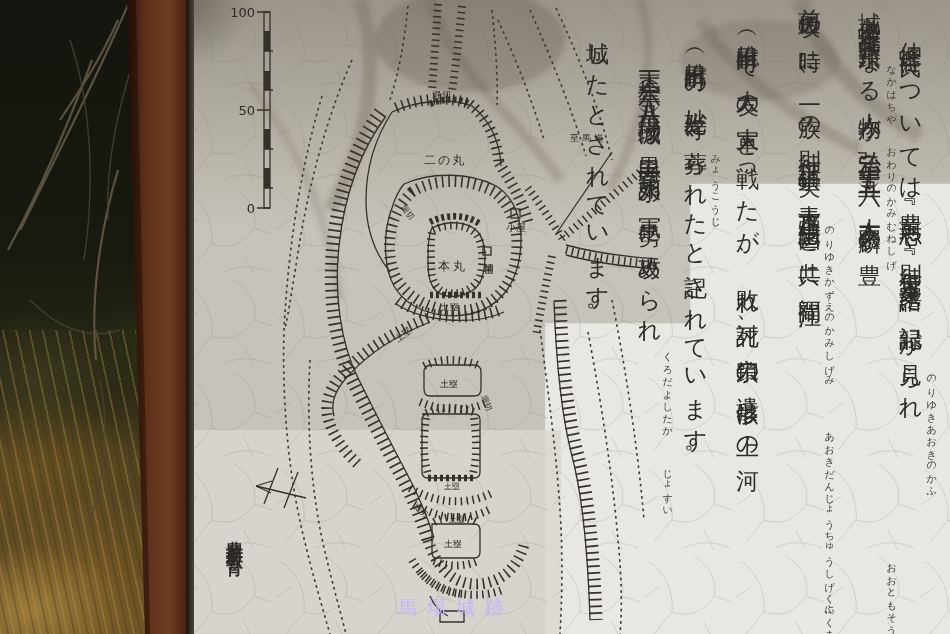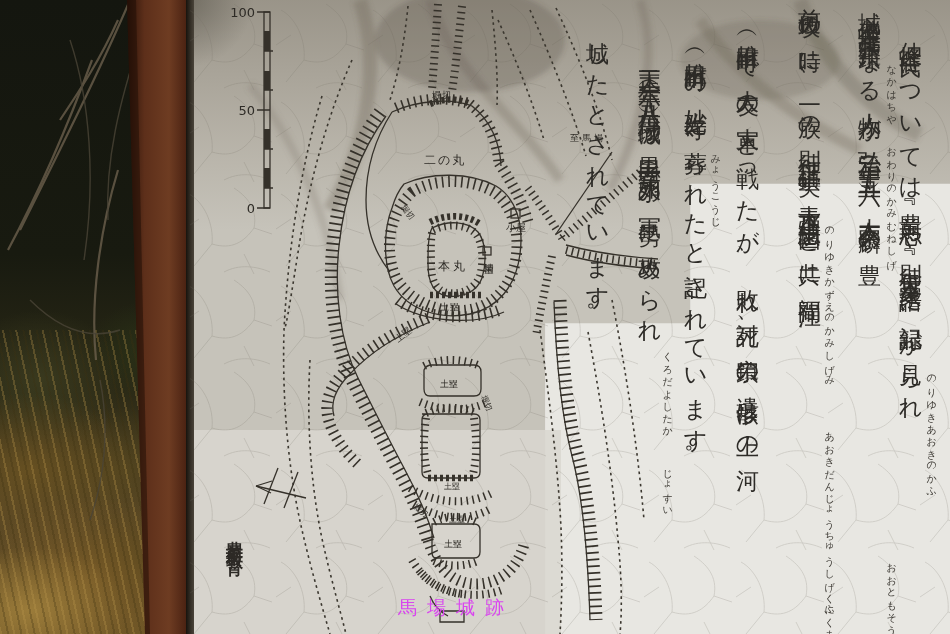--- a/index.html
+++ b/index.html
@@ -244,21 +244,21 @@
     <text class="mlabel" font-size="9" x="440" y="387">土塁</text>
     <text class="mlabel" font-size="8" transform="rotate(68 487 403)" x="479" y="406">堀切</text>
     <text class="mlabel" font-size="8" x="444" y="489">土塁</text>
     <text class="mlabel" font-size="8" transform="rotate(40 421 510)" x="413" y="513">堀切</text>
     <text class="mlabel" font-size="8" x="449" y="522">土塁</text>
     <text class="mlabel" font-size="9" x="444" y="547">土塁</text>
   </svg>
 
   <div class="mhlabel" style="left:570px;top:134px;font-size:9px;letter-spacing:3px;">至馬場</div>
   <div class="mvlabel" style="left:484px;top:256px;font-size:9px;letter-spacing:1px;">清閑堂</div>
-  <div class="mhlabel" style="left:398px;top:598px;font-size:19px;letter-spacing:10px;color:#d946ef;">馬場城跡</div>
+  <div class="mhlabel" style="left:398px;top:598px;font-size:19px;letter-spacing:10px;color:#c4b5fd;">馬場城跡</div>
   <div class="mvlabel" style="left:226px;top:527px;font-size:17px;font-weight:bold;letter-spacing:4px;color:#2d2a26;">豊前市教育</div>
 
   <div class="vcol" style="left:899px;top:24px;height:610px;">仲蜂谷氏については『豊前志』や『則行青木之家譜』に記録が見られ</div>
   <div class="vcol" style="left:858px;top:-6px;height:640px;">城主仲蜂谷尾張守宗鎮なる人物が弘治二年（一五五六）、大友宗麟の豊</div>
   <div class="vcol" style="left:798px;top:-10px;height:644px;">前侵攻の時に、一族の則行主計正鎮実、青木弾正忠鎮国と共に福間江</div>
   <div class="vcol" style="left:736px;top:22px;height:612px;">（椎田町）で大友の大軍と戦ったが、敗れ討死、宗鎮の遺骸は上の河</div>
   <div class="vcol" style="left:684px;top:40px;height:594px;">（椎田町）の妙光寺に葬られたと記されています。</div>
   <div class="vcol" style="left:638px;top:52px;height:582px;">天正一六年（一五八八）馬場城は黒田孝高（如水）の軍勢に攻められ</div>
   <div class="vcol" style="left:586px;top:24px;height:360px;">城したとされています。</div>
 

